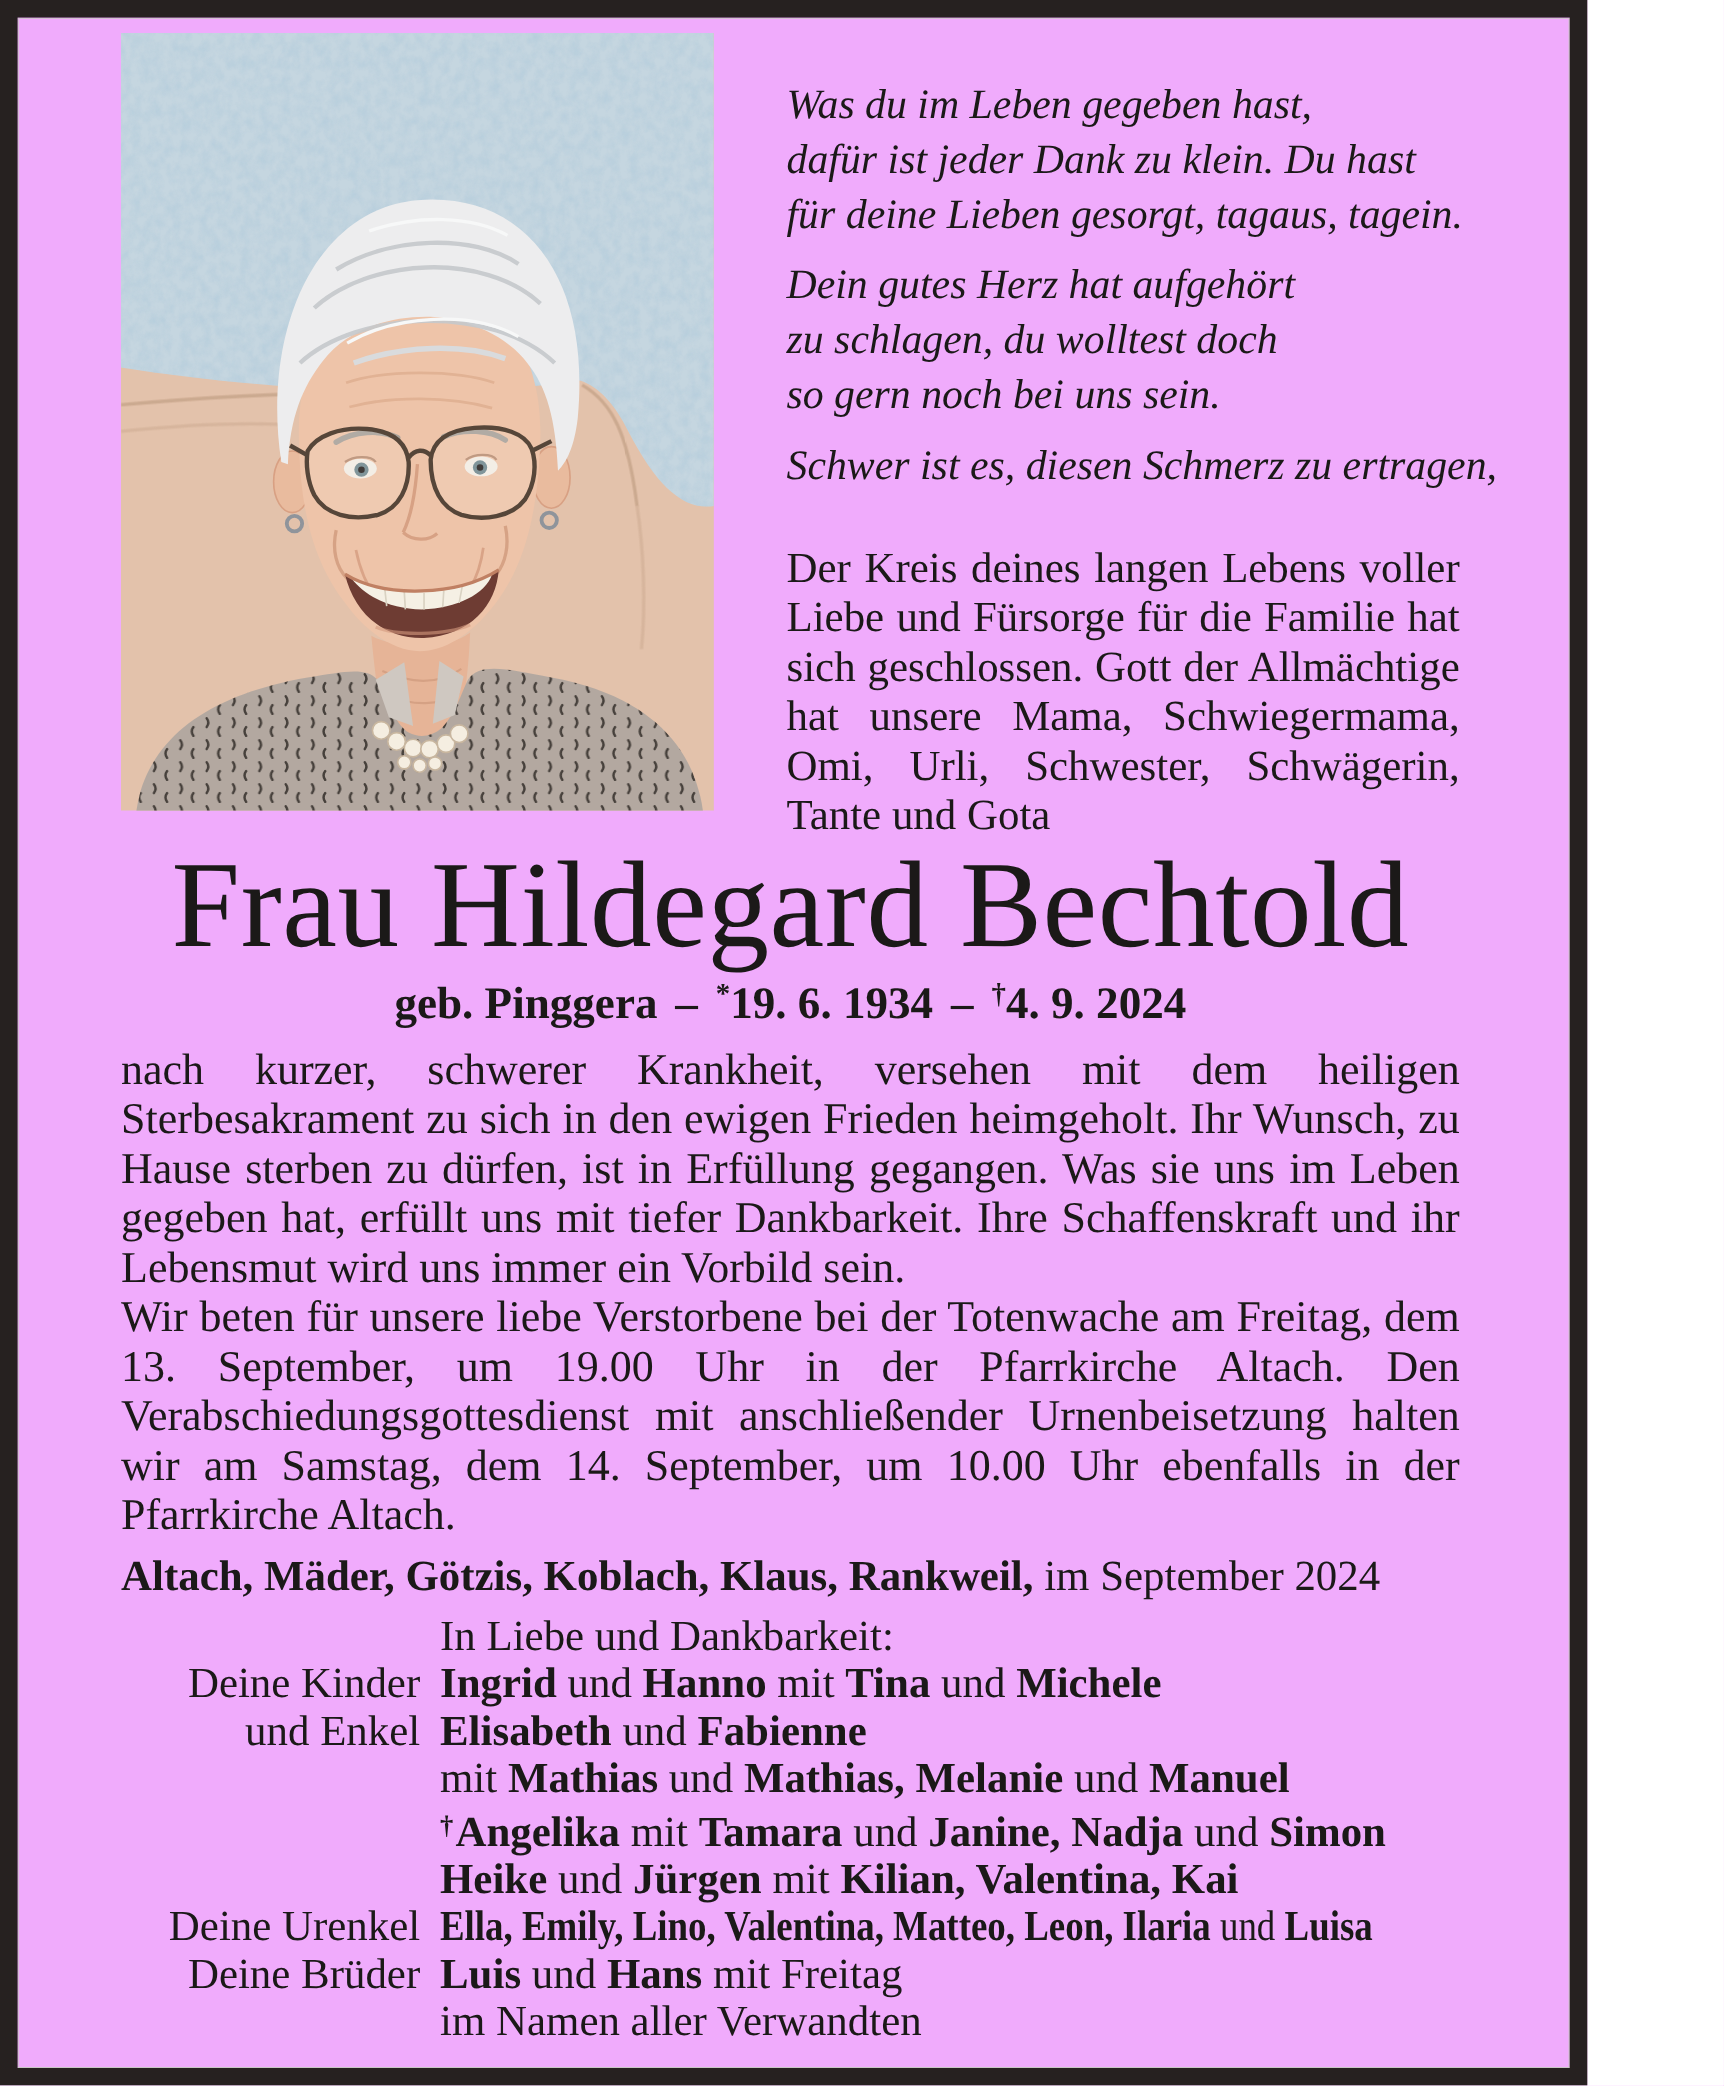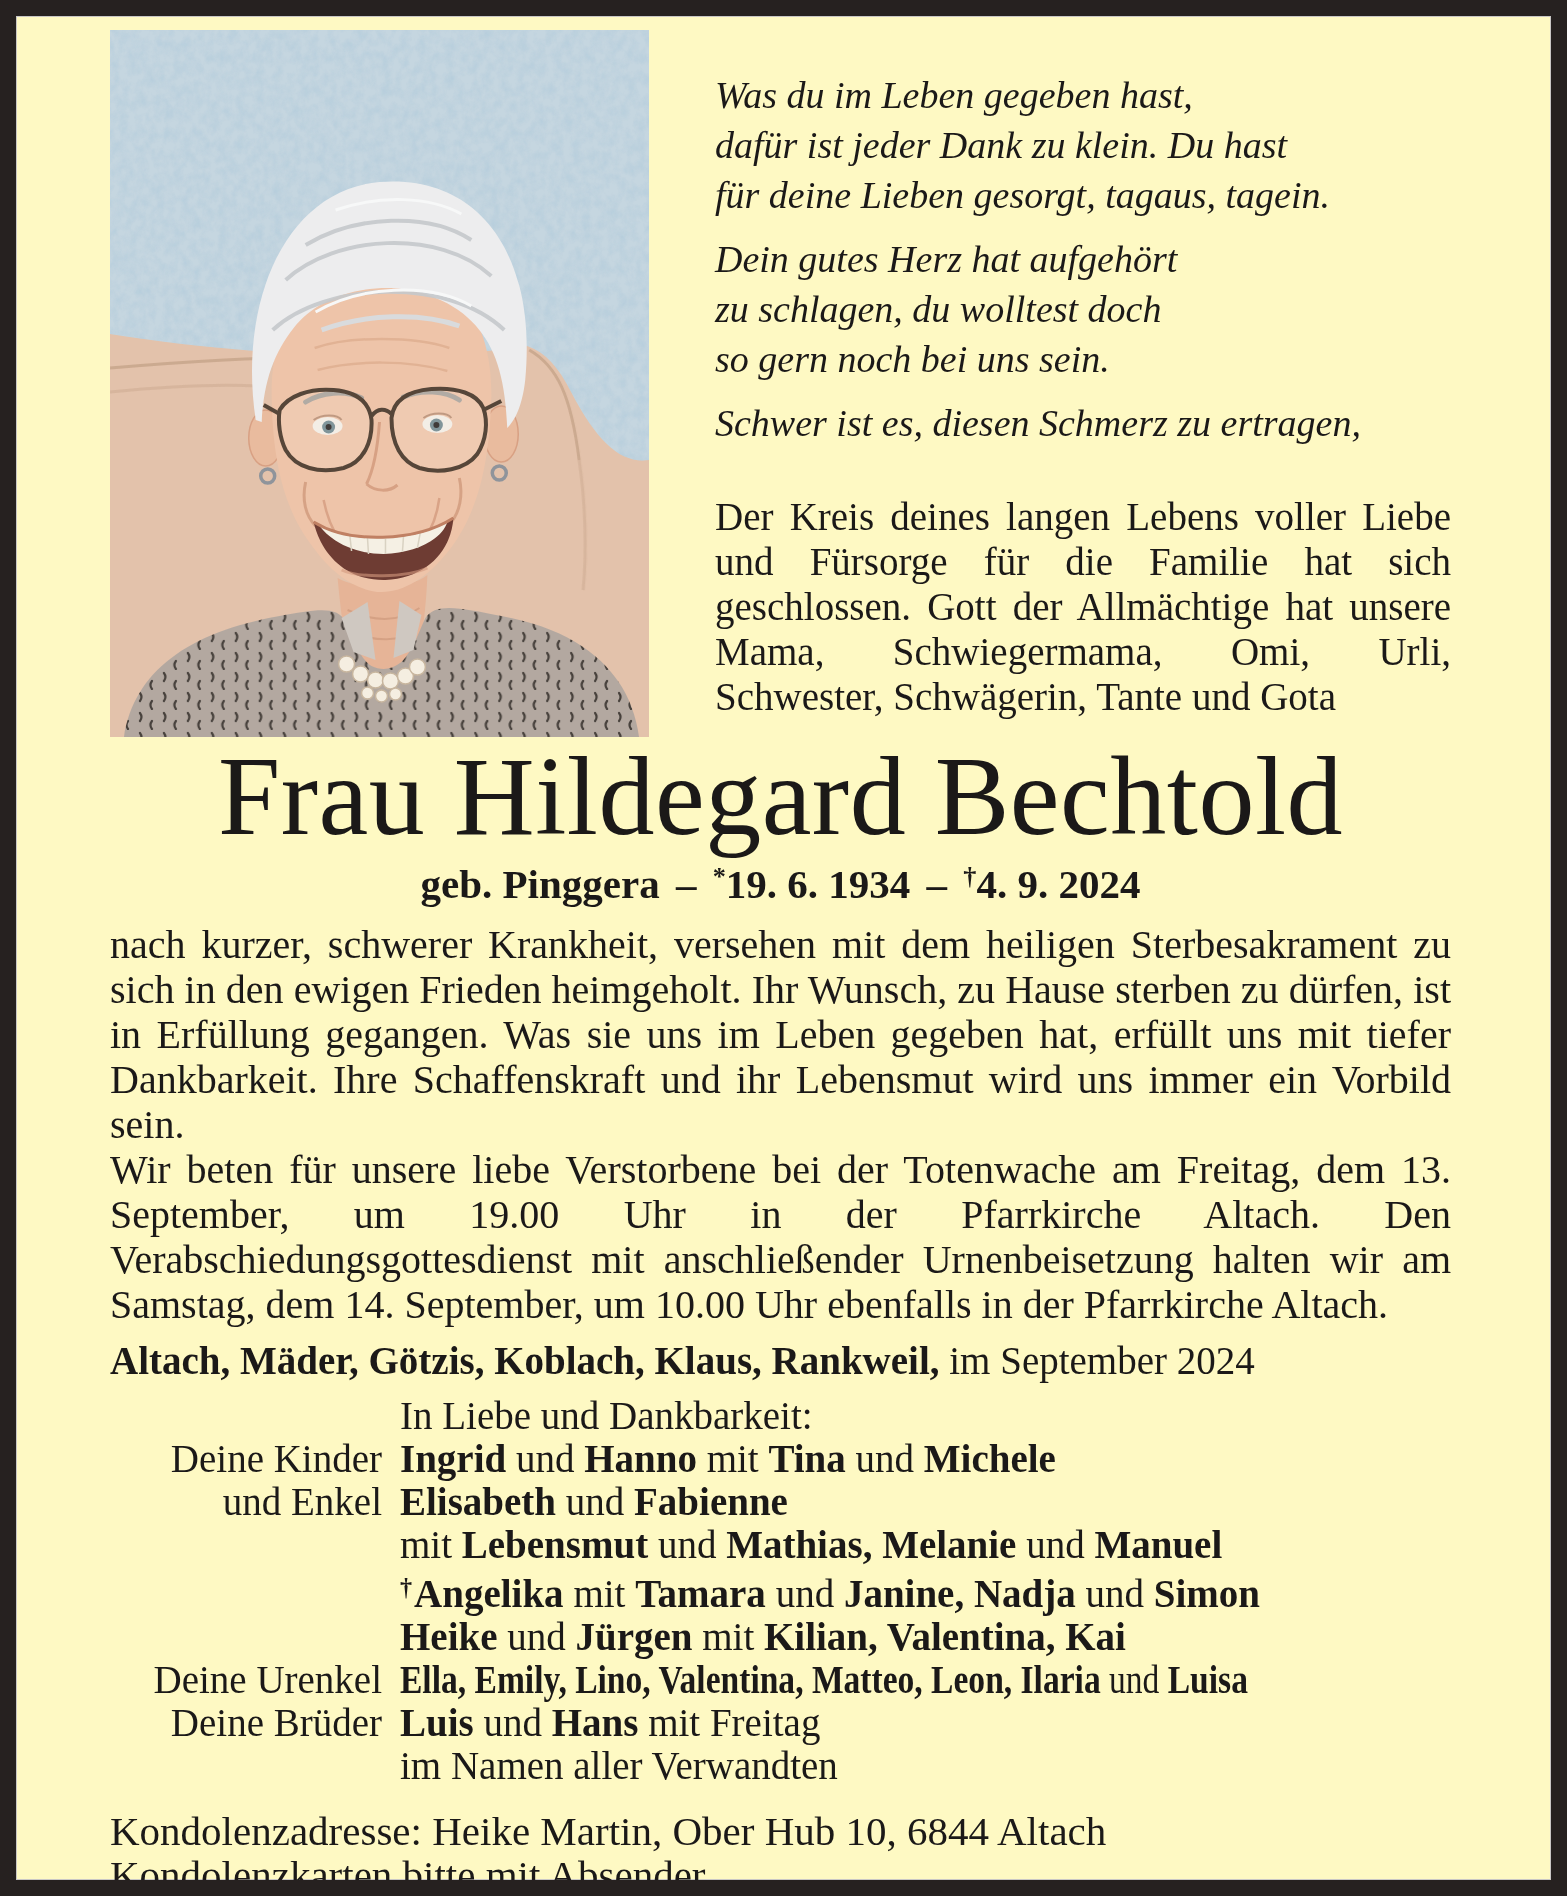--- a/index.html
+++ b/index.html
@@ -1,21 +1,21 @@
 <!DOCTYPE html>
 <html lang="de"><head>
 <meta charset="utf-8">
 <style>
   html,body{margin:0;padding:0;background:#ffffff;}
   .page{
     position:relative;
-    width:1567px;height:1896px;
+    width:1443px;height:1896px;
     box-sizing:border-box;
     border:16px solid #262120;
-    background:#fef9c3;
+    background:#f0abfc;
     box-shadow:inset 0 0 0 1px #c9c7c5;
     padding:14px 100px 0 94px;
     overflow:hidden;
     font-family:"Liberation Serif","DejaVu Serif",serif;
     color:#1b1918;
   }
   .top{display:flex;}
   .photo{width:539px;height:707px;flex:none;}
   .photo svg{display:block;width:100%;height:100%;}
   .right-col{flex:1;padding:40px 0 0 66px;min-width:0;}
@@ -247,21 +247,21 @@
     <div class="flabel"></div>
     <div class="fnames"><span>In Liebe und Dankbarkeit:</span></div>
 
     <div class="flabel">Deine Kinder</div>
     <div class="fnames"><span class="b">Ingrid</span><span> und </span><span class="b">Hanno</span><span> mit </span><span class="b">Tina</span><span> und </span><span class="b">Michele</span></div>
 
     <div class="flabel">und Enkel</div>
     <div class="fnames"><span class="b">Elisabeth</span><span> und </span><span class="b">Fabienne</span></div>
 
     <div class="flabel"></div>
-    <div class="fnames"><span>mit </span><span class="b">Lebensmut</span><span> und </span><span class="b">Mathias, Melanie</span><span> und </span><span class="b">Manuel</span></div>
+    <div class="fnames"><span>mit </span><span class="b">Mathias</span><span> und </span><span class="b">Mathias, Melanie</span><span> und </span><span class="b">Manuel</span></div>
 
     <div class="flabel"></div>
     <div class="fnames"><span class="b sup">†</span><span class="b">Angelika</span><span> mit </span><span class="b">Tamara</span><span> und </span><span class="b">Janine, Nadja</span><span> und </span><span class="b">Simon</span></div>
 
     <div class="flabel"></div>
     <div class="fnames"><span class="b">Heike</span><span> und </span><span class="b">Jürgen</span><span> mit </span><span class="b">Kilian, Valentina, Kai</span></div>
 
     <div class="flabel">Deine Urenkel</div>
     <div class="fnames squeeze"><span class="b">Ella, Emily, Lino, Valentina, Matteo, Leon, Ilaria</span><span> und </span><span class="b">Luisa</span></div>
 

